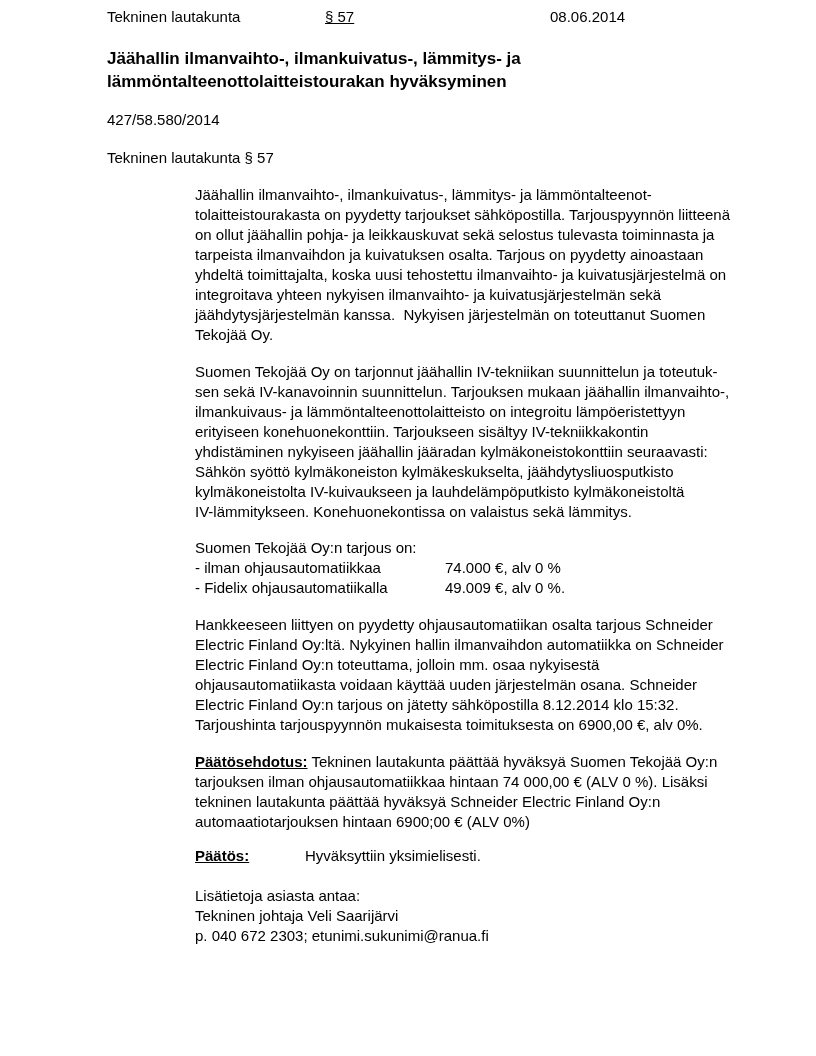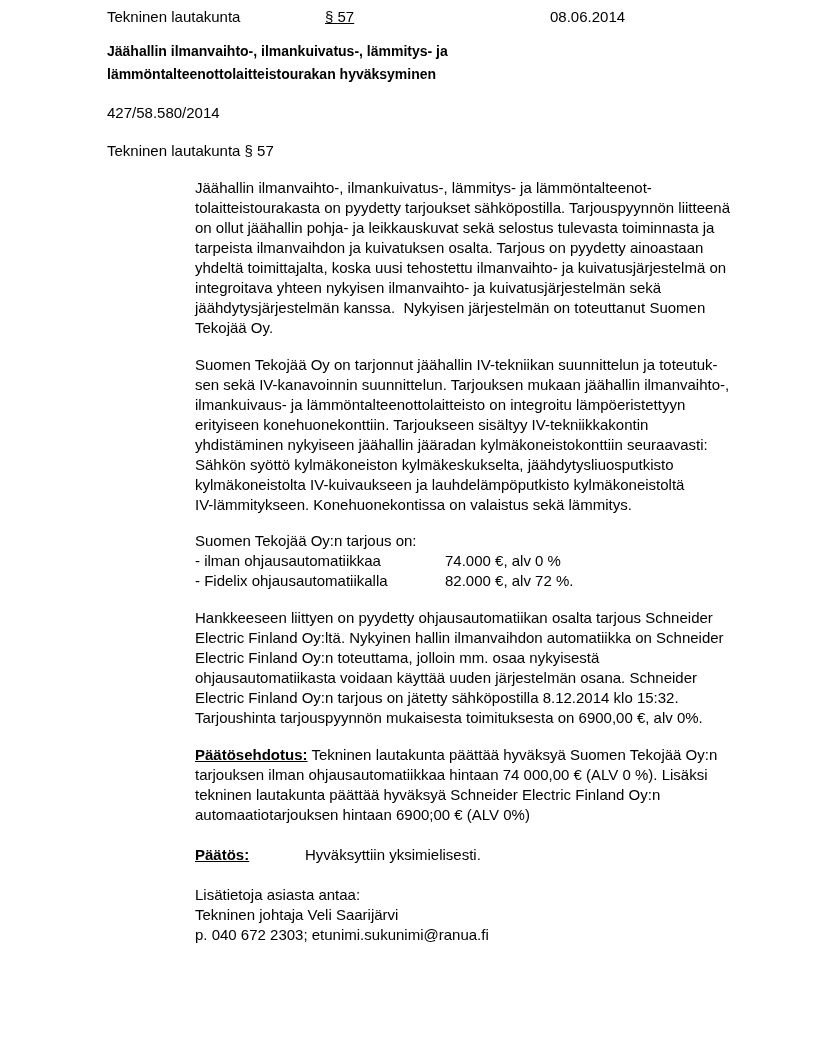--- a/index.html
+++ b/index.html
@@ -21,22 +21,22 @@
     display: flex;
     padding-top: 7px;
     margin-left: 75px;
     white-space: nowrap;
   }
   .doc-header .committee { width: 218px; }
   .doc-header .section-mark { width: 225px; text-decoration: underline; }
   
   .doc-title {
     margin-left: 75px;
-    margin-top: 13px;
-    font-size: 14px;
+    margin-top: 20px;
+    font-size: 17px;
     line-height: 23px;
     font-weight: bold;
     white-space: pre-line;
     width: 660px;
   }
   .case-number {
     margin-left: 75px;
     margin-top: 17px;
   }
   .subheading {
@@ -63,21 +63,20 @@
   .offer-row { display: flex; }
   .offer-label { width: 250px; }
   .bold-underline {
     font-weight: bold;
     text-decoration: underline;
   }
   .decision-row { margin-top: 14px; }
   .decision-label-box {
     display: inline-block;
     width: 110px;
-    margin-top: 6px;
   }
   .contact {
     margin-top: 20px;
     white-space: pre-line;
   }
 </style>
 </head>
 <body>
 
 <div class="page">
@@ -116,21 +115,21 @@
 IV-lämmitykseen. Konehuonekontissa on valaistus sekä lämmitys.</p>
 
     <div class="offer">
       <p class="offer-intro">Suomen Tekojää Oy:n tarjous on:</p>
       <div class="offer-row">
         <span class="offer-label">- ilman ohjausautomatiikkaa</span>
         <span class="offer-price">74.000 €, alv 0 %</span>
       </div>
       <div class="offer-row">
         <span class="offer-label">- Fidelix ohjausautomatiikalla</span>
-        <span class="offer-price">82.000 €, alv 72 %.</span>
+        <span class="offer-price">49.009 €, alv 0 %.</span>
       </div>
     </div>
 
     <p class="para">Hankkeeseen liittyen on pyydetty ohjausautomatiikan osalta tarjous Schneider
 Electric Finland Oy:ltä. Nykyinen hallin ilmanvaihdon automatiikka on Schneider
 Electric Finland Oy:n toteuttama, jolloin mm. osaa nykyisestä
 ohjausautomatiikasta voidaan käyttää uuden järjestelmän osana. Schneider
 Electric Finland Oy:n tarjous on jätetty sähköpostilla 8.12.2014 klo 15:32.
 Tarjoushinta tarjouspyynnön mukaisesta toimituksesta on 6900,00 €, alv 0%.</p>
 

